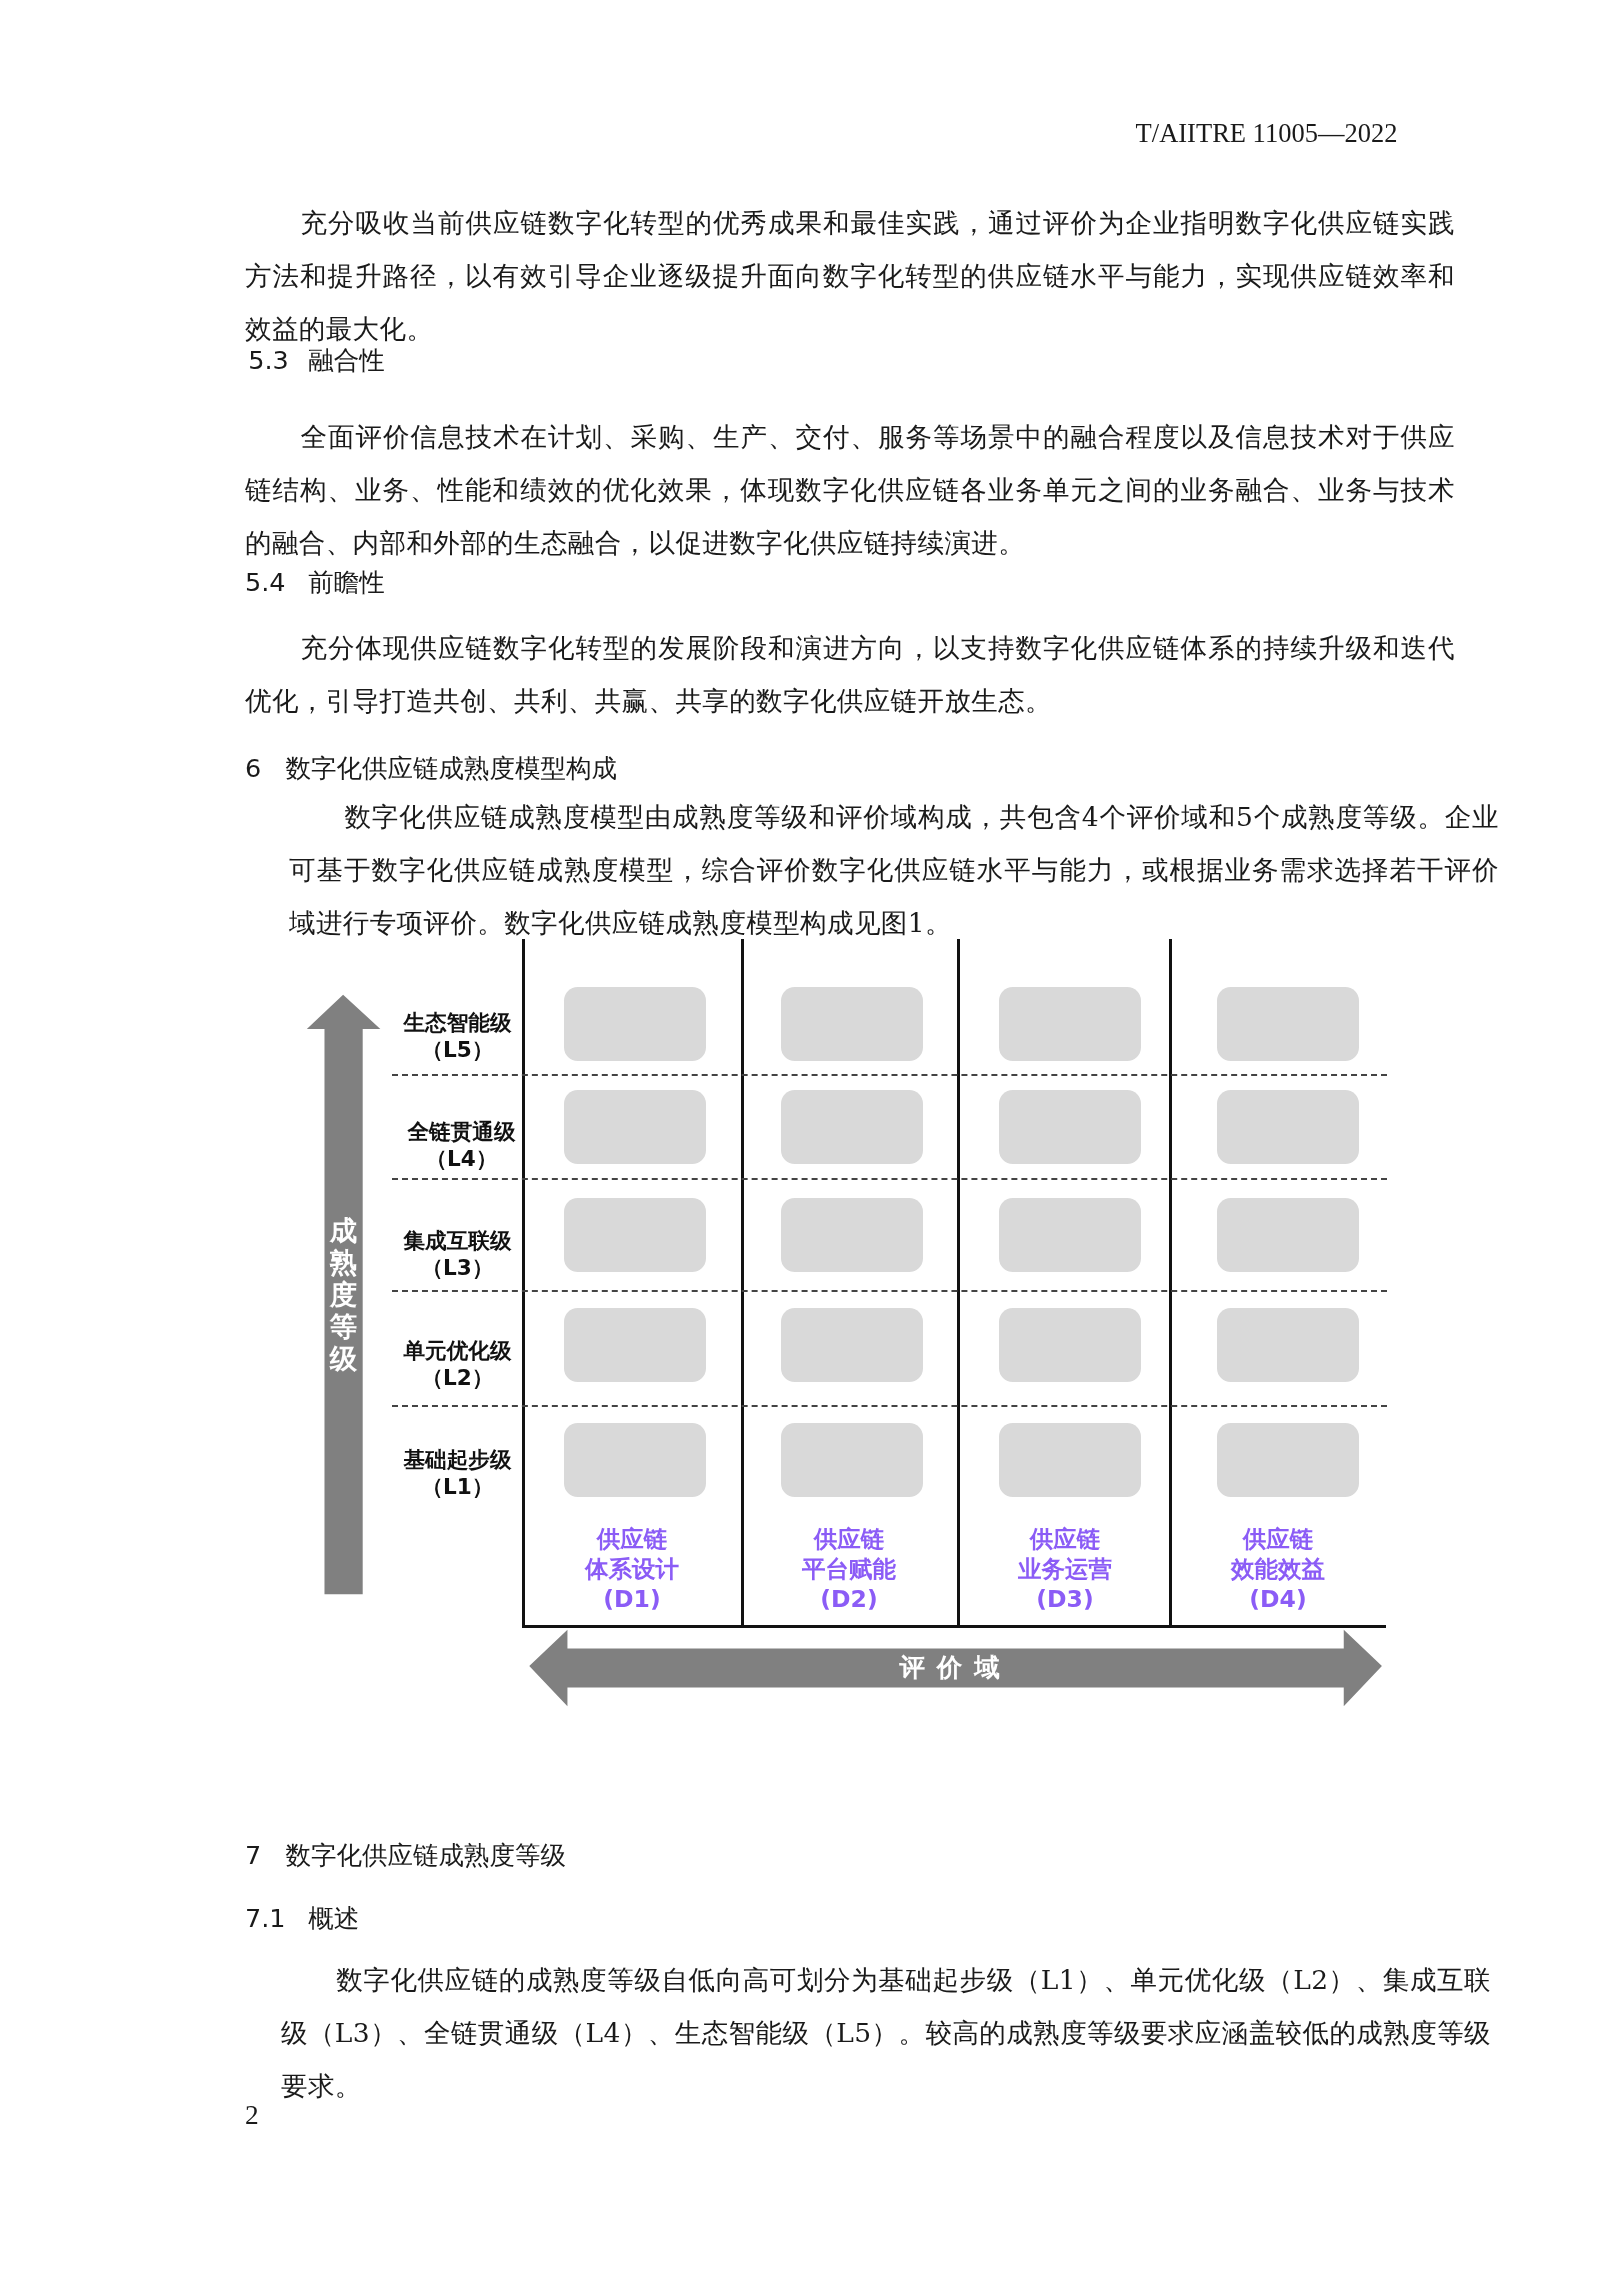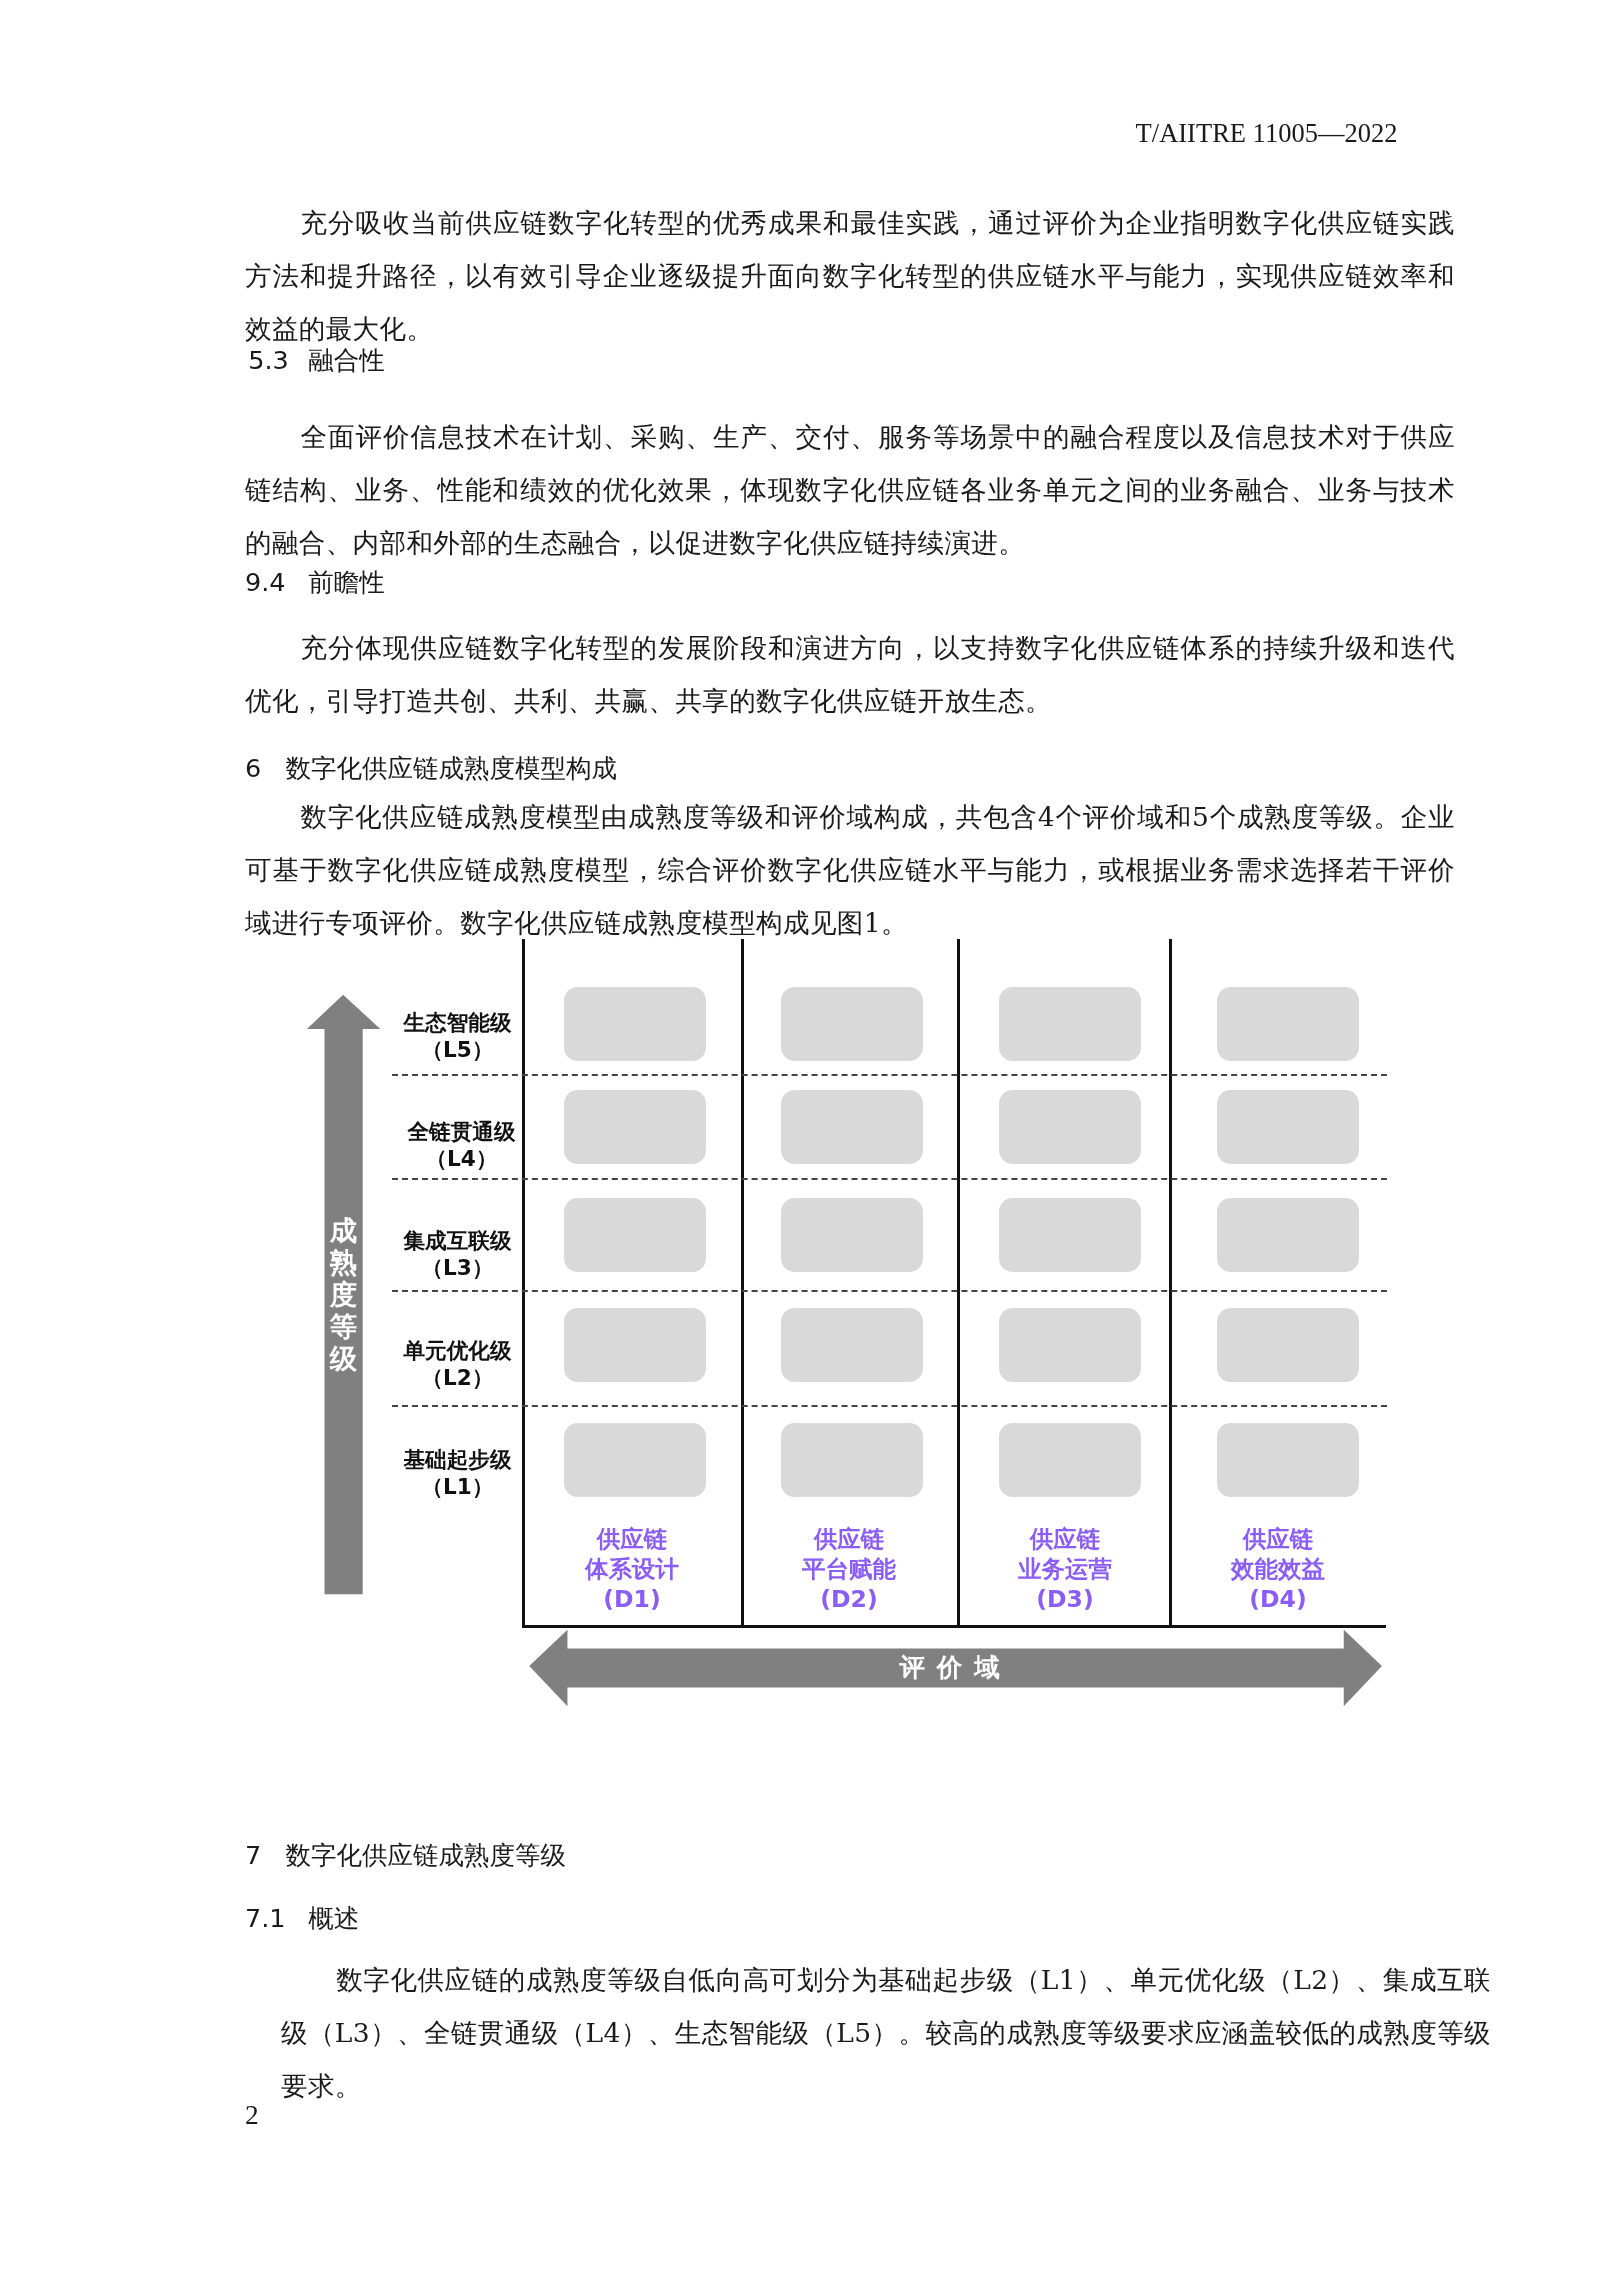--- a/index.html
+++ b/index.html
@@ -40,28 +40,28 @@
 <div class="abs header-code">T/AIITRE 11005—2022</div>
 
 <div class="abs para" style="top:196px;"><span class="indent"></span><span>充分吸收当前供应链数字化转型的优秀成果和最佳实践，通过评价为企业指明数字化供应链实践方法和提升路径，以有效引导企业逐级提升面向数字化转型的供应链水平与能力，实现供应链效率和效益的最大化。</span></div>
 
 <div class="abs heading" style="top:343px;text-align:center;">
   <span class="num">5.3</span>&nbsp;&nbsp;<span>融合性</span>
 </div>
 <div class="abs para" style="top:410px;"><span class="indent"></span><span>全面评价信息技术在计划、采购、生产、交付、服务等场景中的融合程度以及信息技术对于供应链结构、业务、性能和绩效的优化效果，体现数字化供应链各业务单元之间的业务融合、业务与技术的融合、内部和外部的生态融合，以促进数字化供应链持续演进。</span></div>
 
 <div class="abs heading" style="top:565px;">
-  <span class="num">9.4</span>&nbsp;&nbsp;<span>前瞻性</span>
+  <span class="num">5.4</span>&nbsp;&nbsp;<span>前瞻性</span>
 </div>
 <div class="abs para" style="top:621px;"><span class="indent"></span><span>充分体现供应链数字化转型的发展阶段和演进方向，以支持数字化供应链体系的持续升级和迭代优化，引导打造共创、共利、共赢、共享的数字化供应链开放生态。</span></div>
 
 <div class="abs heading" style="top:735px;margin-top:16px;">
   <span>6</span>&nbsp;&nbsp;&nbsp;<span>数字化供应链成熟度模型构成</span>
 </div>
-<div class="abs para" style="top:790px;"><span class="indent"></span><span>数字化供应链成熟度模型由成熟度等级和评价域构成，共包含4个评价域和5个成熟度等级。企业可基于数字化供应链成熟度模型，综合评价数字化供应链水平与能力，或根据业务需求选择若干评价域进行专项评价。数字化供应链成熟度模型构成见图1。</span></div>
+<div class="abs para" style="top:790px;margin-left:44px;"><span class="indent"></span><span>数字化供应链成熟度模型由成熟度等级和评价域构成，共包含4个评价域和5个成熟度等级。企业可基于数字化供应链成熟度模型，综合评价数字化供应链水平与能力，或根据业务需求选择若干评价域进行专项评价。数字化供应链成熟度模型构成见图1。</span></div>
 
 <div class="abs fig">
 
   <svg class="abs" style="left:294px;top:980px;" width="108" height="627" viewBox="0 0 110 640">
     <polygon points="50,15 88,50 70,50 70,627 31,627 31,50 13,50" fill="#808080"></polygon>
   </svg>
   <div class="vert-label" style="top:1215px;">
     <div>成</div>
     <div>熟</div>
     <div>度</div>

